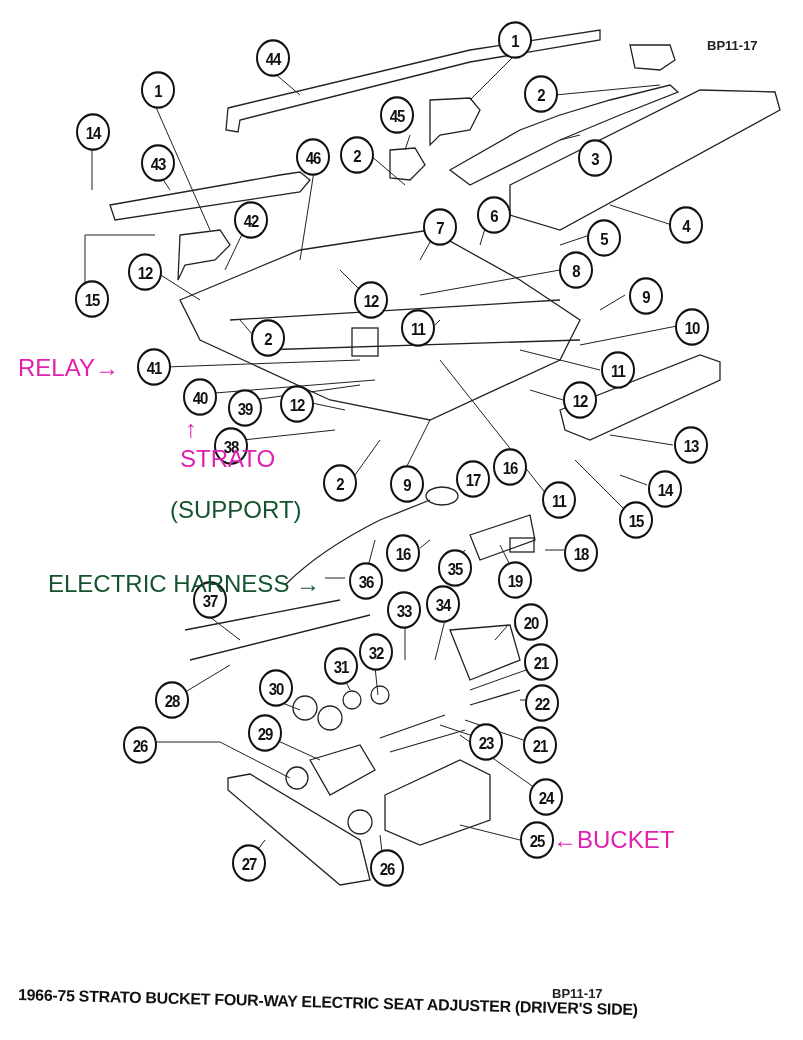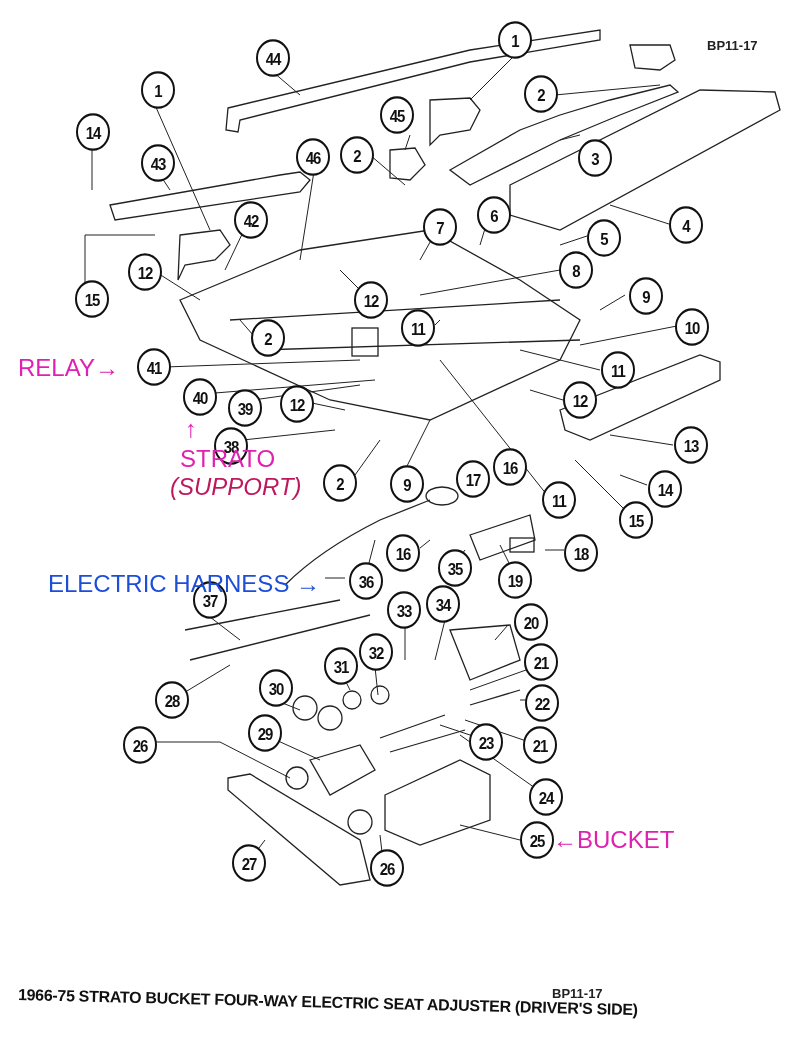--- a/index.html
+++ b/index.html
@@ -192,18 +192,18 @@
 <div class="callout" style="left:540px;top:745px;">21</div>
 <div class="callout" style="left:140px;top:745px;">26</div>
 <div class="callout" style="left:546px;top:797px;">24</div>
 <div class="callout" style="left:537px;top:840px;">25</div>
 <div class="callout" style="left:249px;top:863px;">27</div>
 <div class="callout" style="left:387px;top:868px;">26</div>
 
 <div class="pink" style="left: 18px; top: 354px; color: rgb(224, 32, 176);">RELAY→</div>
 <div class="pink" style="left: 185px; top: 415px; color: rgb(224, 32, 176);">↑</div>
 <div class="pink" style="left: 180px; top: 445px; color: rgb(224, 32, 176);">STRATO</div>
-<div class="pink" style="left: 170px; top: 473px; color: #be185d; font-style: italic;">(SUPPORT)</div>
-<div class="pink" style="left: 48px; top: 570px; color: #1d4ed8;">ELECTRIC HARNESS  →</div>
+<div class="pink" style="left: 170px; top: 496px; color: #14532d;">(SUPPORT)</div>
+<div class="pink" style="left: 48px; top: 570px; color: #14532d;">ELECTRIC HARNESS  →</div>
 <div class="pink" style="left: 553px; top: 826px; color: rgb(224, 32, 176);">←BUCKET</div>
 
 <div class="code" style="left:552px;top:986px;">BP11-17</div>
 <div class="caption">1966-75 STRATO BUCKET FOUR-WAY ELECTRIC SEAT ADJUSTER (DRIVER'S SIDE)</div>
 
 </body></html>

